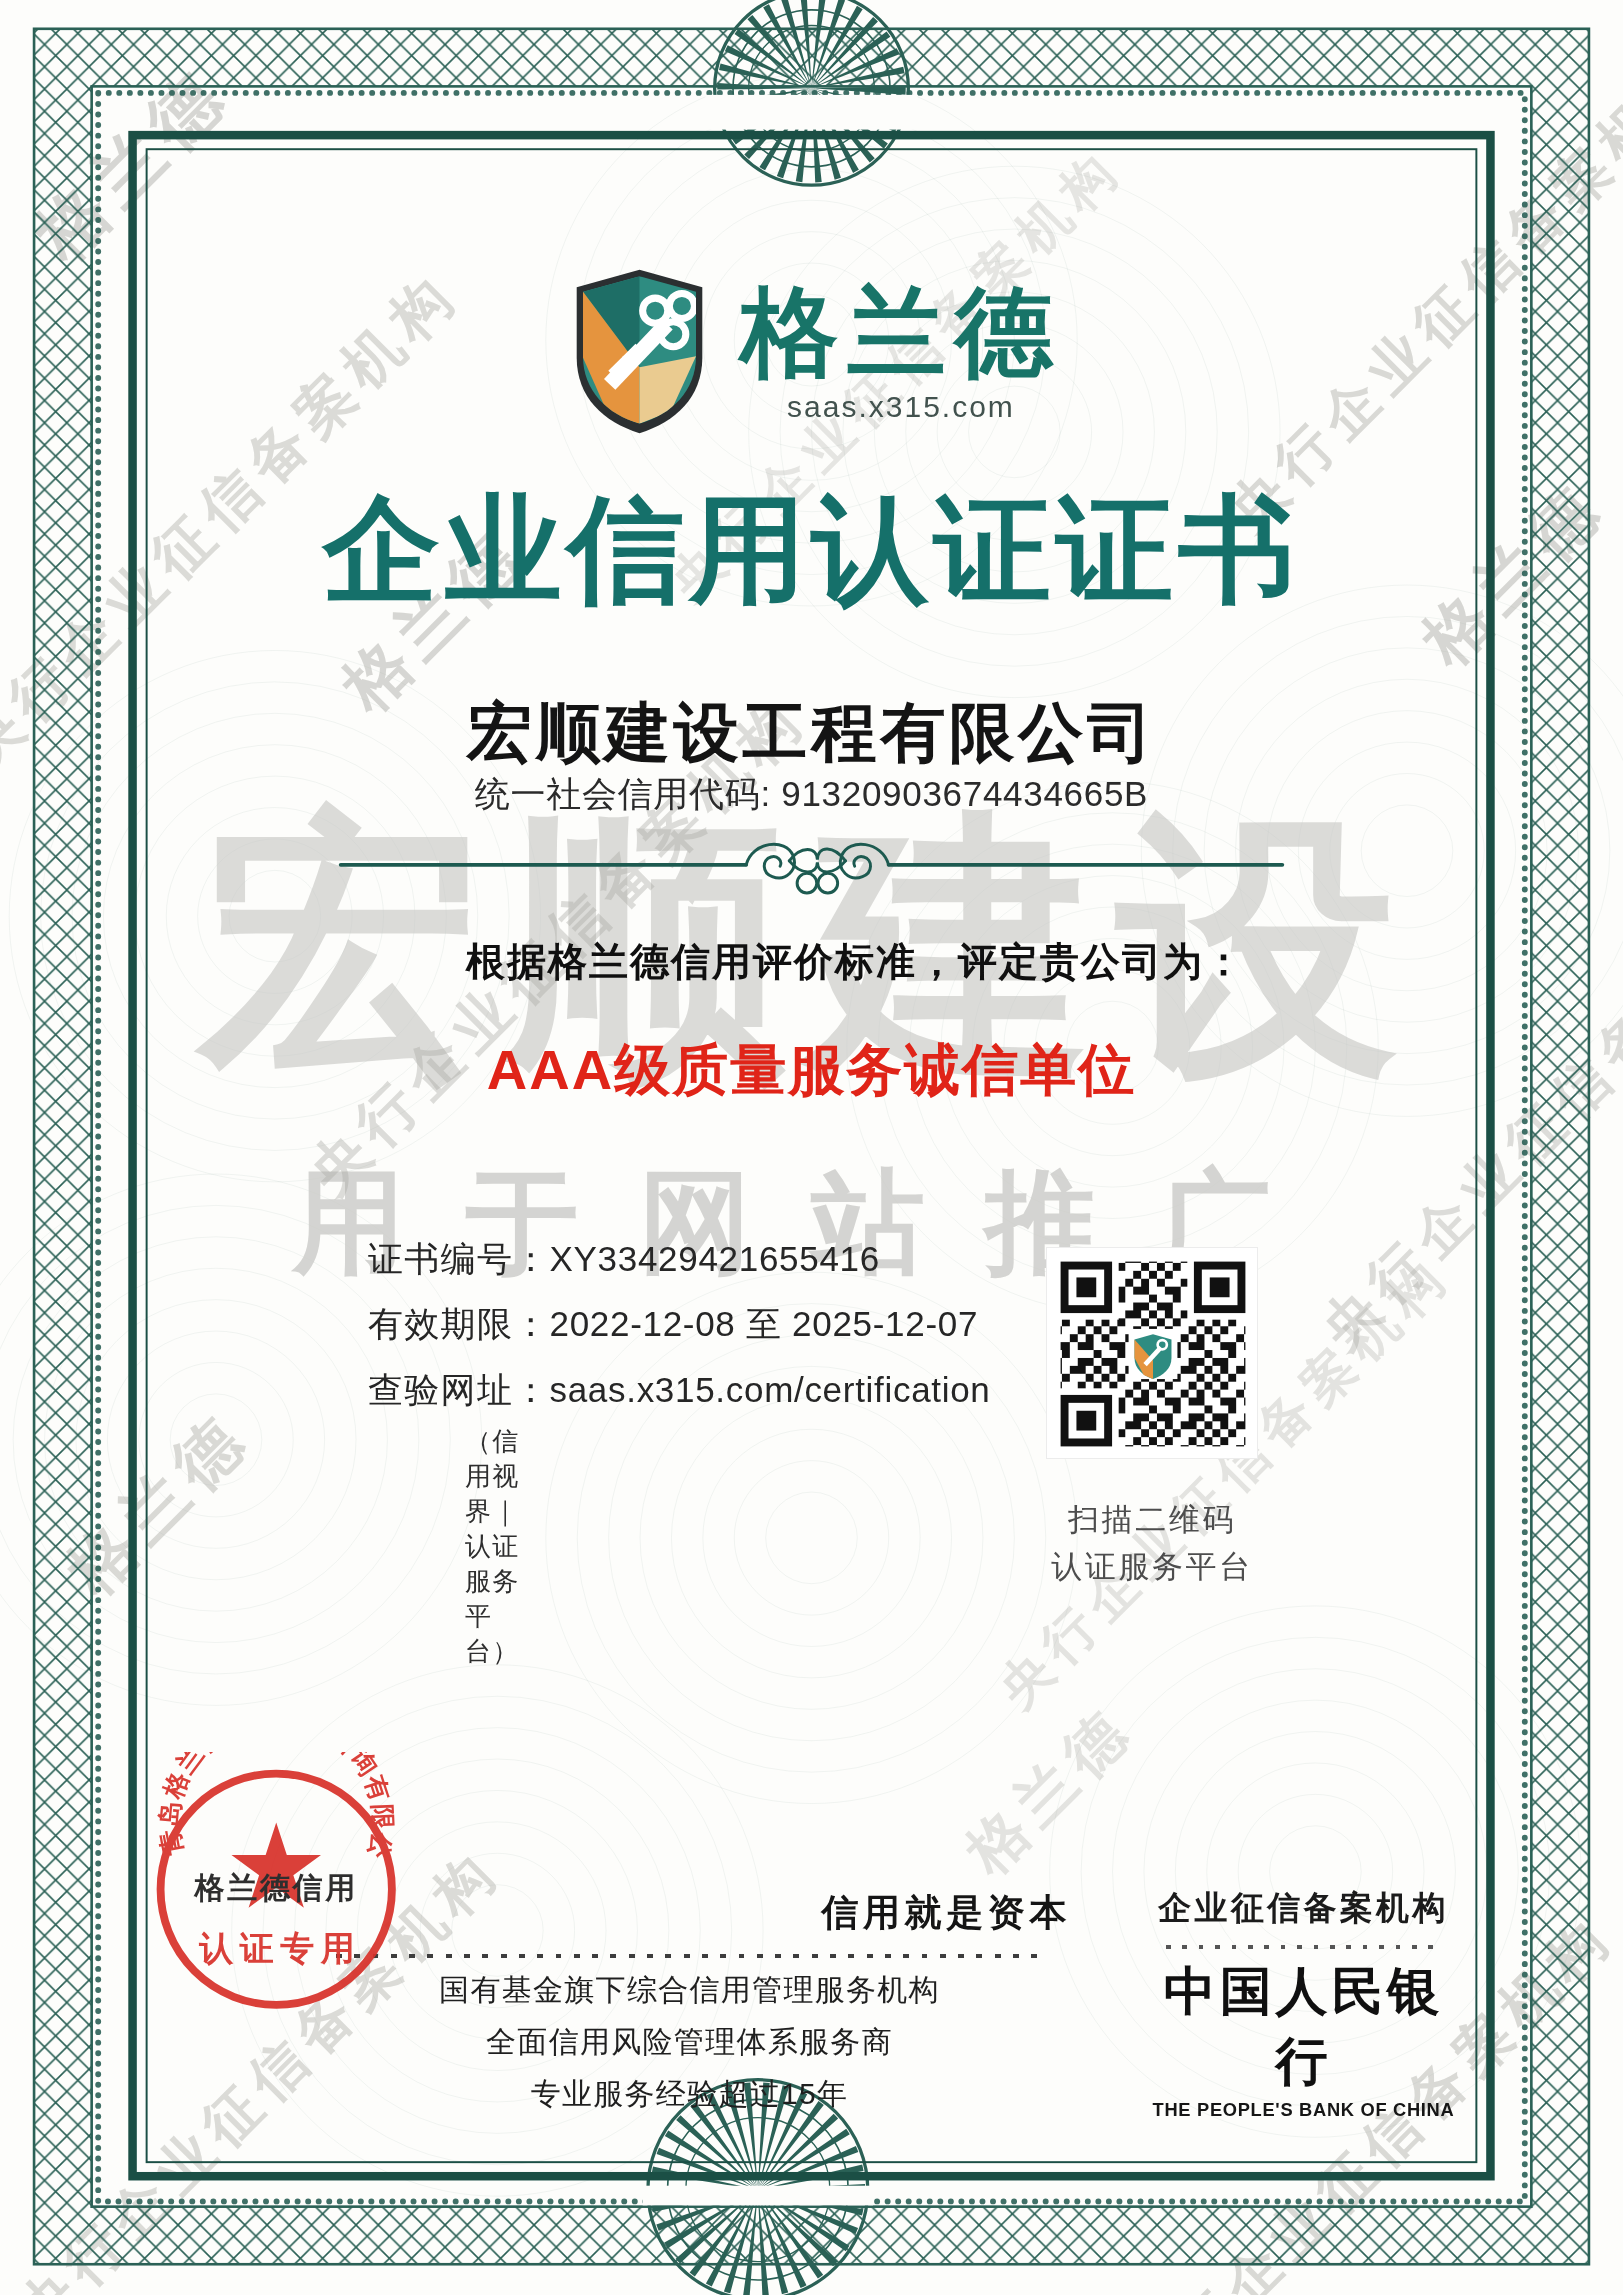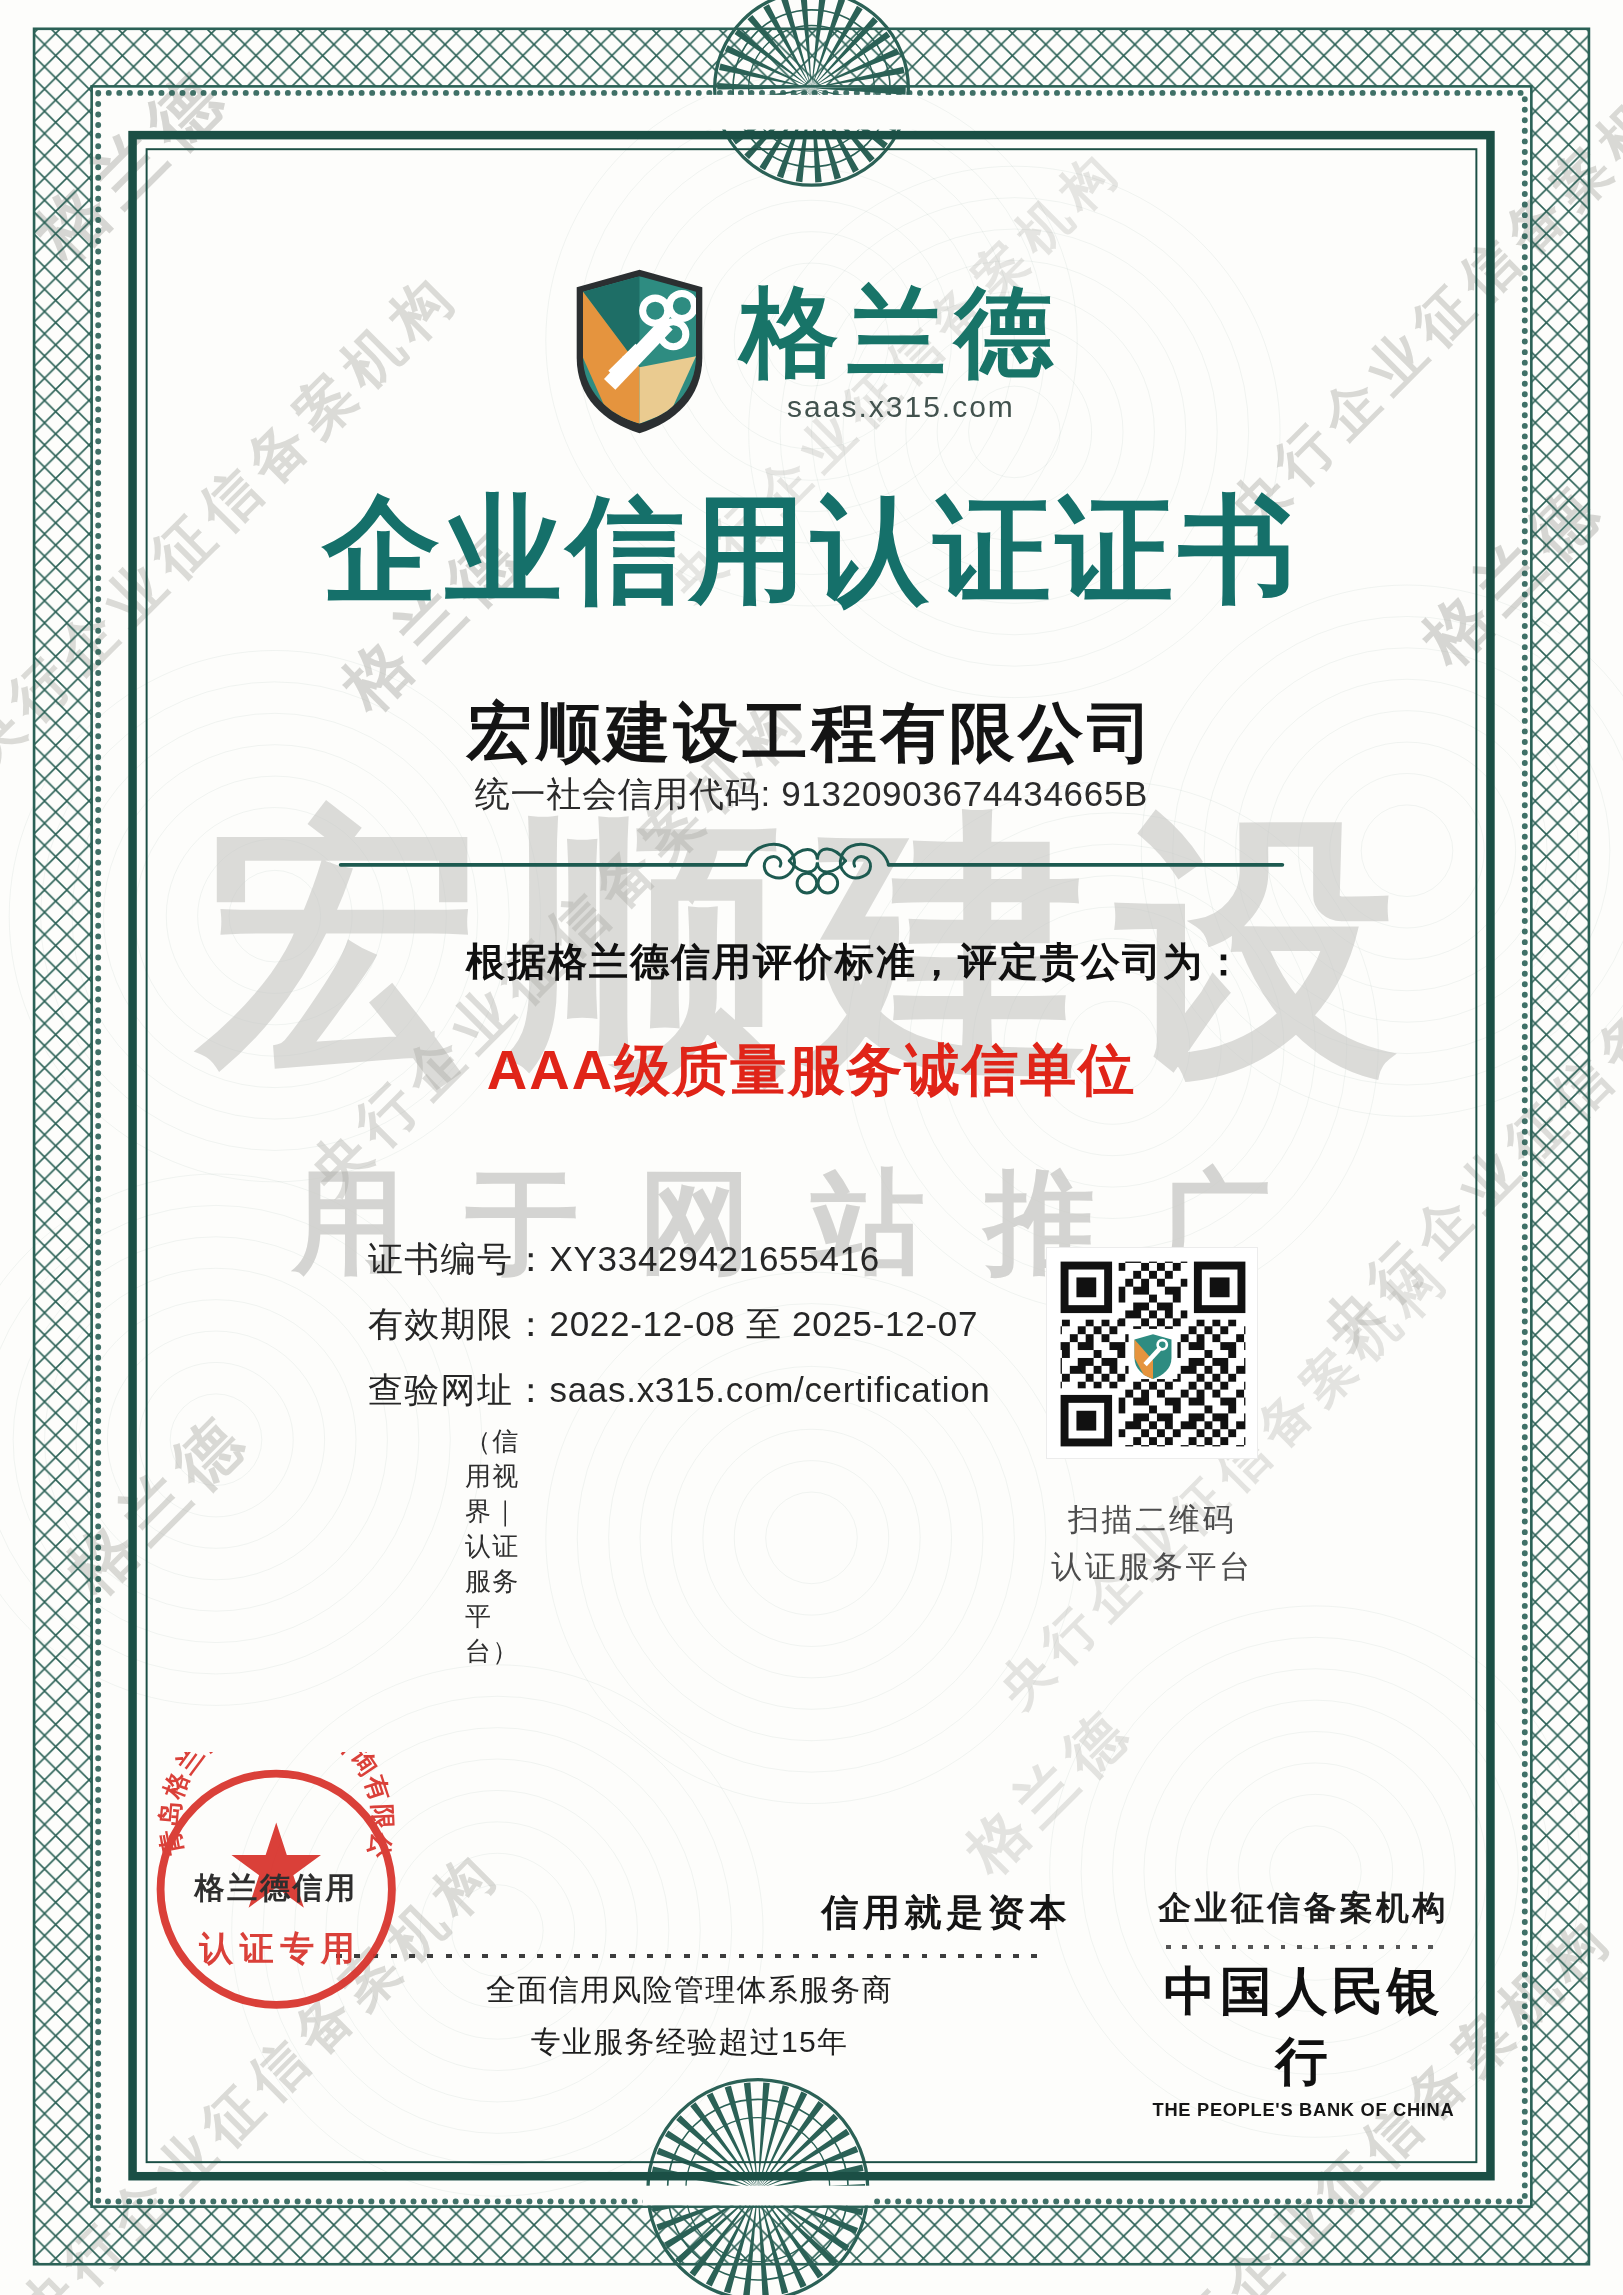--- a/index.html
+++ b/index.html
@@ -299,20 +299,21 @@
           <circle cx="164" cy="136" r="7" fill="none" stroke="#fff" stroke-width="4"></circle>
         </g>
       </svg>
     </div>
     <div class="qr-caption" style="top:1499px">扫描二维码</div>
     <div class="qr-caption" style="top:1546px">认证服务平台</div>
 
     <div class="footer-center">
       <div class="fc-headline">信用就是资本</div>
       <div class="dotted" style="width:707px"></div>
+      <div class="fc-line">国有基金旗下综合信用管理服务机构</div>
       <div class="fc-line">全面信用风险管理体系服务商</div>
       <div class="fc-line">专业服务经验超过15年</div>
     </div>
 
     <div class="footer-right">
       <div class="fr-title">企业征信备案机构</div>
       <div class="fr-dotted"></div>
       <div class="fr-bank-cn">中国人民银行</div>
       <div class="fr-bank-en">THE PEOPLE'S BANK OF CHINA</div>
     </div>

